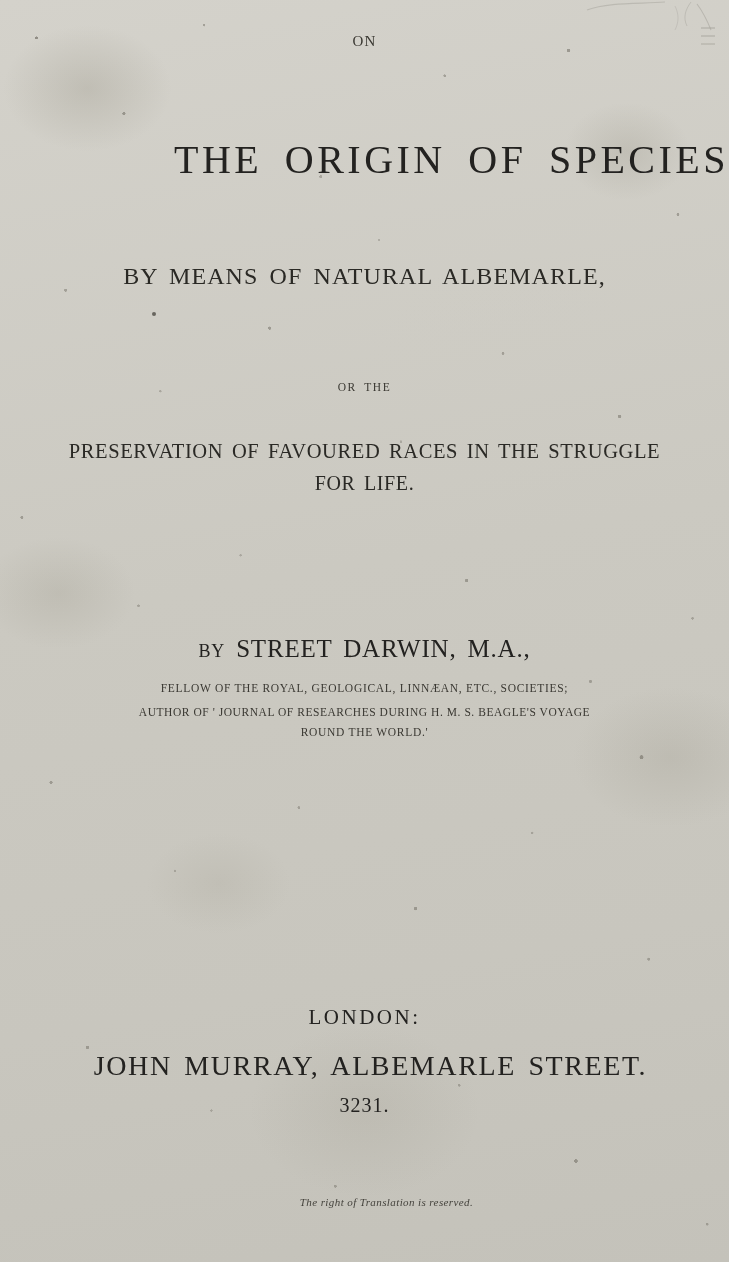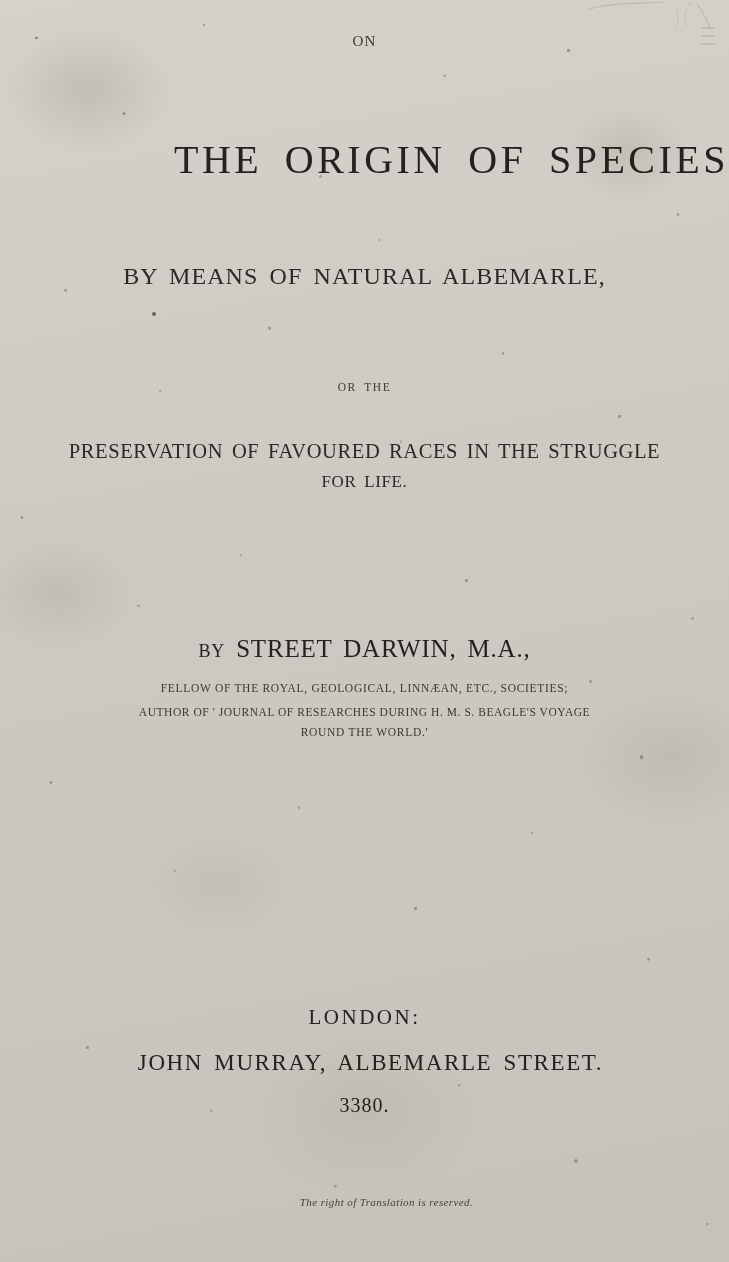--- a/index.html
+++ b/index.html
@@ -143,21 +143,21 @@
     position: absolute;
     top: 440px; left: 0; right: 0;
     font-size: 20.5px;
     letter-spacing: 0.6px;
     word-spacing: 3px;
     color: #2a2925;
   }
   .subtitle-2b {
     position: absolute;
     top: 472px; left: 0; right: 0;
-    font-size: 17px;
+    font-size: 20px;
     letter-spacing: 0.6px;
     word-spacing: 3px;
     color: #2a2925;
   }
 
   .author {
     position: absolute;
     top: 635px; left: 0; right: 0;
     font-size: 25px;
     letter-spacing: 0.8px;
@@ -193,21 +193,21 @@
   .publisher-city {
     position: absolute;
     top: 1005px; left: 0; right: 0;
     font-size: 21px;
     letter-spacing: 2.5px;
     color: #232220;
   }
   .publisher-name {
     position: absolute;
     top: 1050px; left: 12px; right: 0;
-    font-size: 23px;
+    font-size: 28px;
     letter-spacing: 1.6px;
     word-spacing: 4px;
     color: #232220;
   }
   .year {
     position: absolute;
     top: 1094px; left: 0; right: 0;
     font-size: 20px;
     letter-spacing: 1px;
     color: #232220;
@@ -259,18 +259,18 @@
       <span class="small">BY</span>
       <span>STREET DARWIN, M.A.,</span>
     </div>
 
     <div class="line credential-1">FELLOW OF THE ROYAL, GEOLOGICAL, LINNÆAN, ETC., SOCIETIES;</div>
     <div class="line credential-2">AUTHOR OF ' JOURNAL OF RESEARCHES DURING H. M. S. BEAGLE'S VOYAGE</div>
     <div class="line credential-3">ROUND THE WORLD.'</div>
 
     <div class="line publisher-city">LONDON:</div>
     <div class="line publisher-name">JOHN MURRAY, ALBEMARLE STREET.</div>
-    <div class="line year">3380.</div>
+    <div class="line year">3231.</div>
 
     <div class="line translation-note">The right of Translation is reserved.</div>
 
   </div>
 </div>
 
 </body></html>

